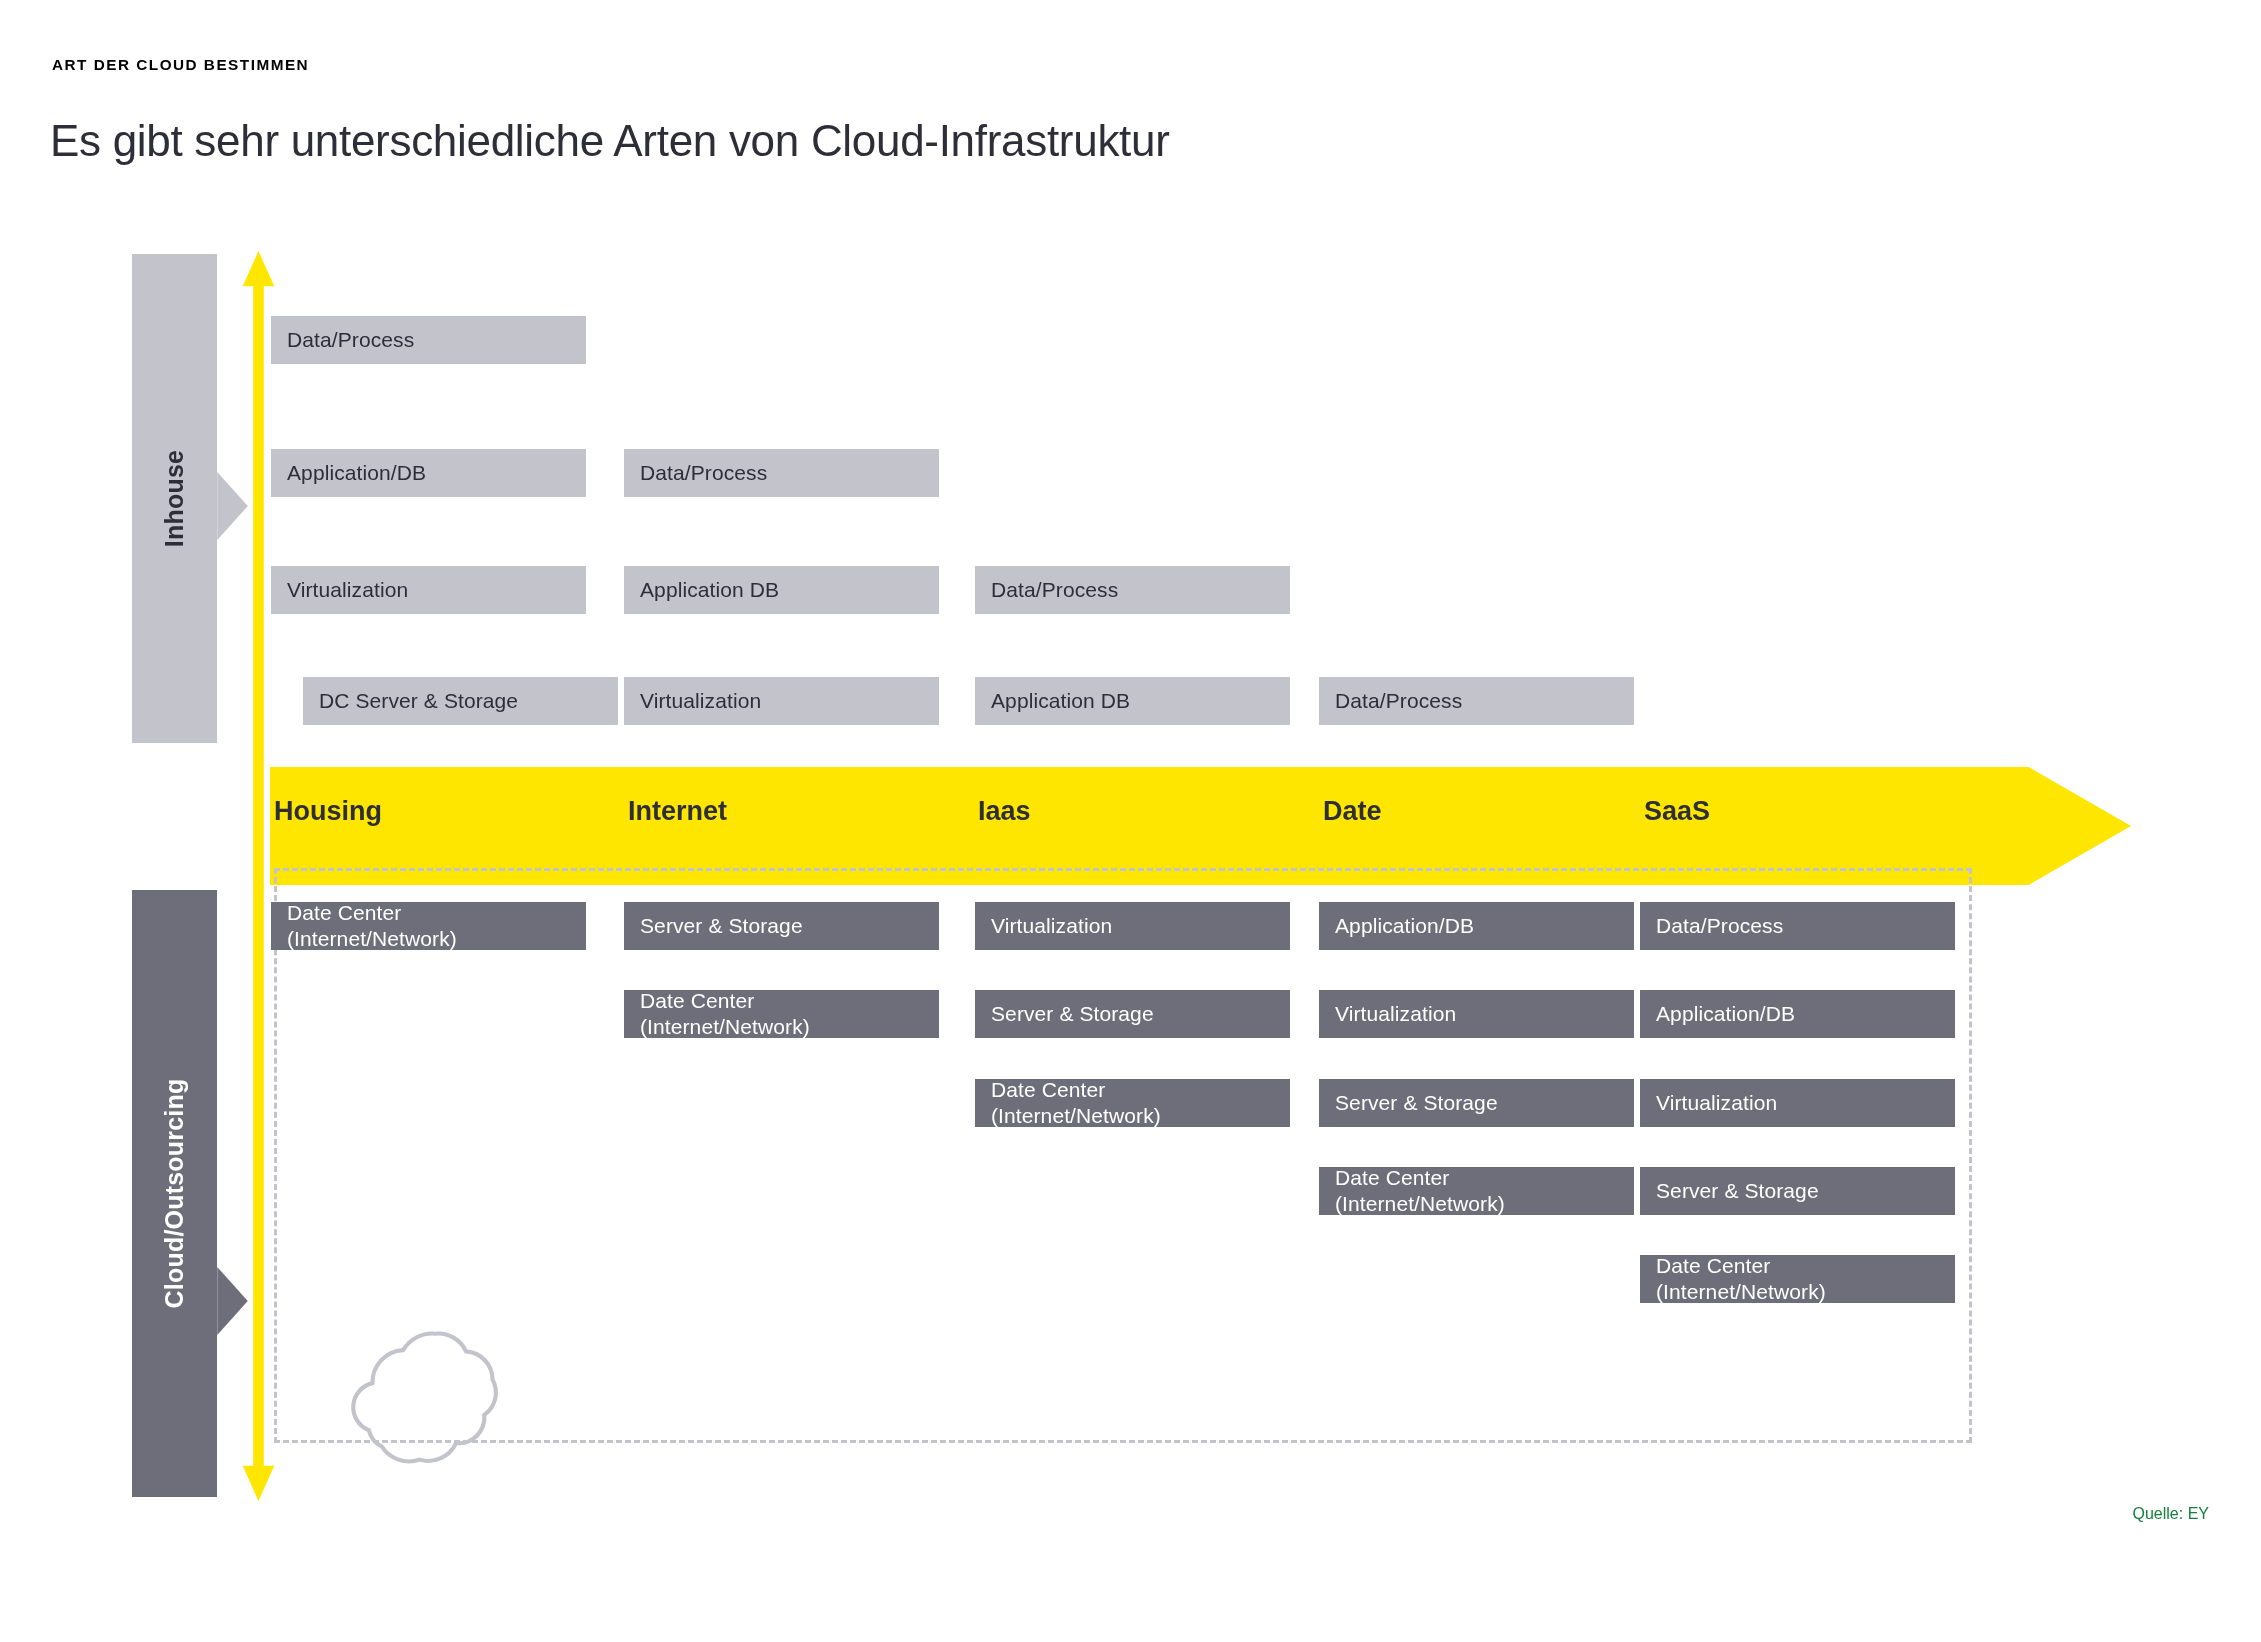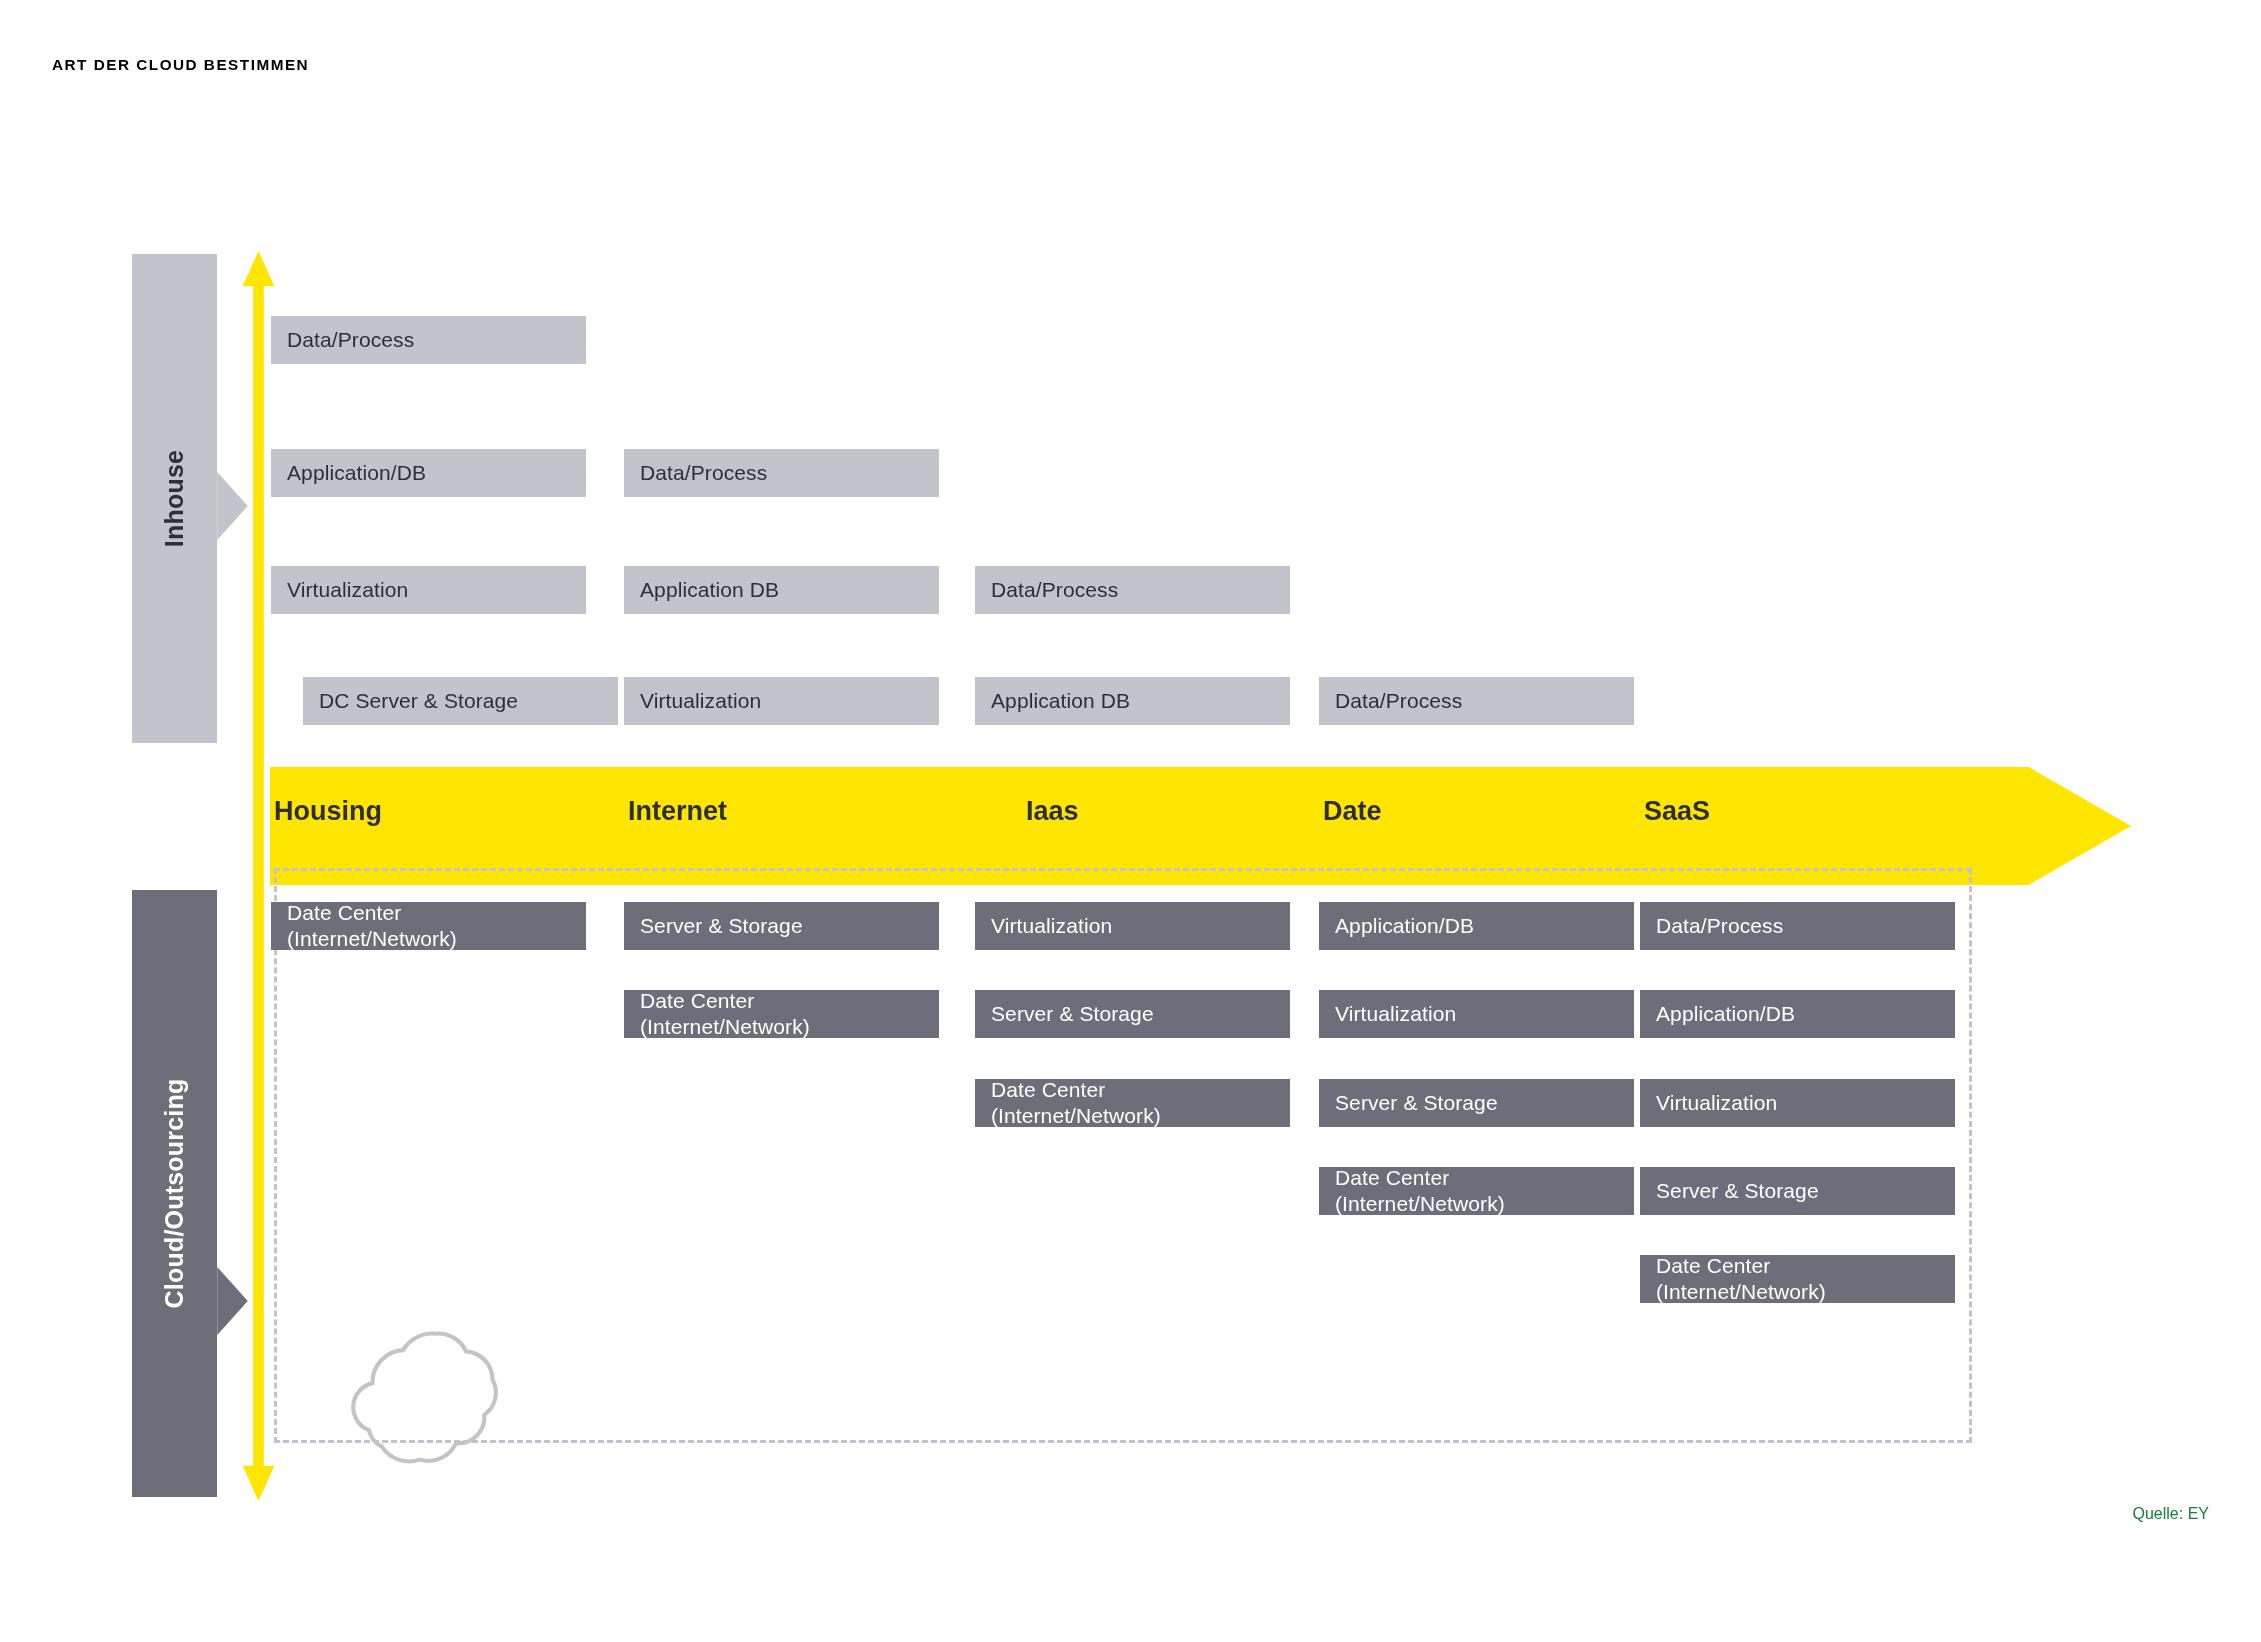--- a/index.html
+++ b/index.html
@@ -165,20 +165,21 @@
     color: #15803d;
     white-space: nowrap;
   }
 </style>
 </head>
 <body>
 
 <div id="page">
 
   <div class="eyebrow">ART DER CLOUD BESTIMMEN</div>
+  <h1 class="headline">Es gibt sehr unterschiedliche Arten von Cloud-Infrastruktur</h1>
 
   <div class="sidebar" id="sidebar-inhouse">
     <div class="bar-body"></div>
     <svg class="bar-chevron" viewBox="0 0 52 116">
       <polygon points="0,0 52,58 0,116" fill="#c2c3cb"></polygon>
     </svg>
     <div class="bar-label">
       <span>Inhouse</span>
     </div>
   </div>
@@ -209,21 +210,21 @@
       <div class="box light" style="left: 975px; top: 677px; width: 315px; height: 48px;">Application DB</div>
       <div class="box light" style="left: 1319px; top: 677px; width: 315px; height: 48px;">Data/Process</div>
     </div>
 
   <svg id="service-band" viewBox="0 0 3160 200" preserveAspectRatio="none">
     <polygon points="0,0 2920,0 2920,-38 3160,100 2920,238 2920,200 0,200" fill="#FFE600"></polygon>
   </svg>
   <div id="service-band-labels">
       <div class="band-label" style="left: 274px;">Housing</div>
       <div class="band-label" style="left: 628px;">Internet</div>
-      <div class="band-label" style="left: 978px; margin-left: 48px;">Iaas</div>
+      <div class="band-label" style="left: 978px;">Iaas</div>
       <div class="band-label" style="left: 1323px;">Date</div>
       <div class="band-label" style="left: 1644px;">SaaS</div>
     </div>
 
   <div id="cloud-region"></div>
 
   <div id="cloud-stack">
       <div class="box dark" style="left: 271px; top: 902px; width: 315px; height: 48px;">
         <div><span>Date Center</span><br><span>(Internet/Network)</span></div>
       </div>

